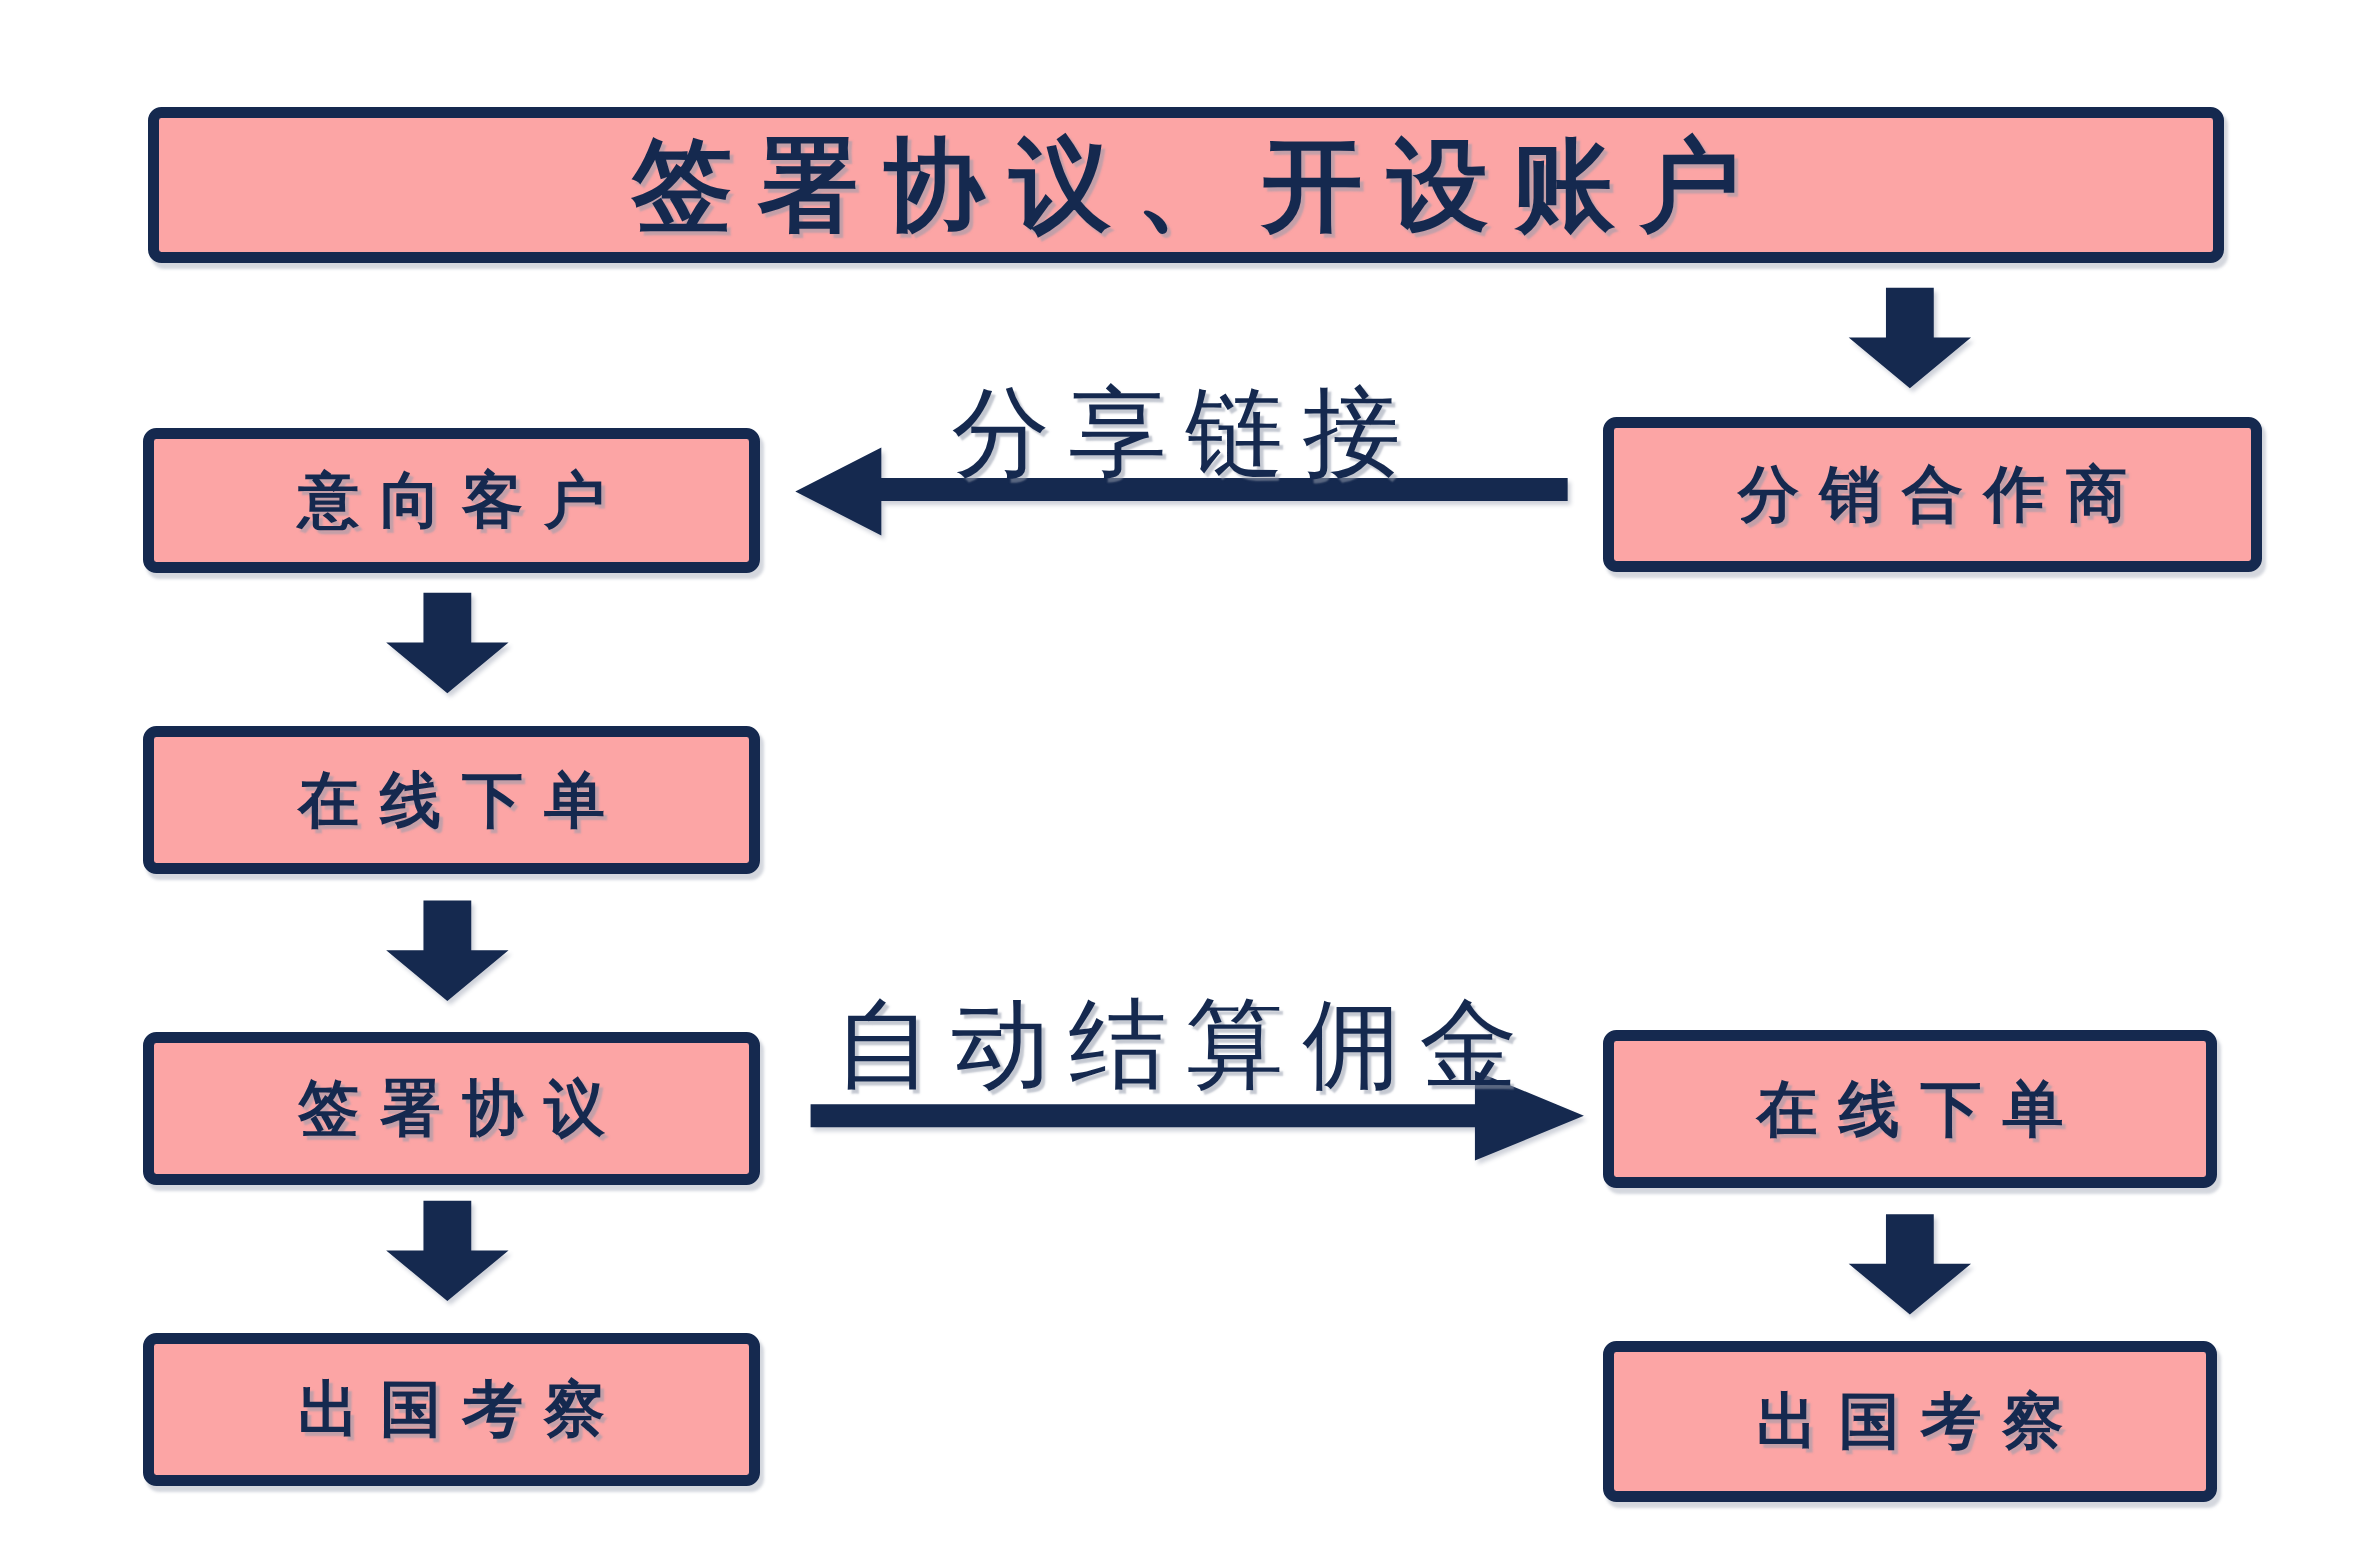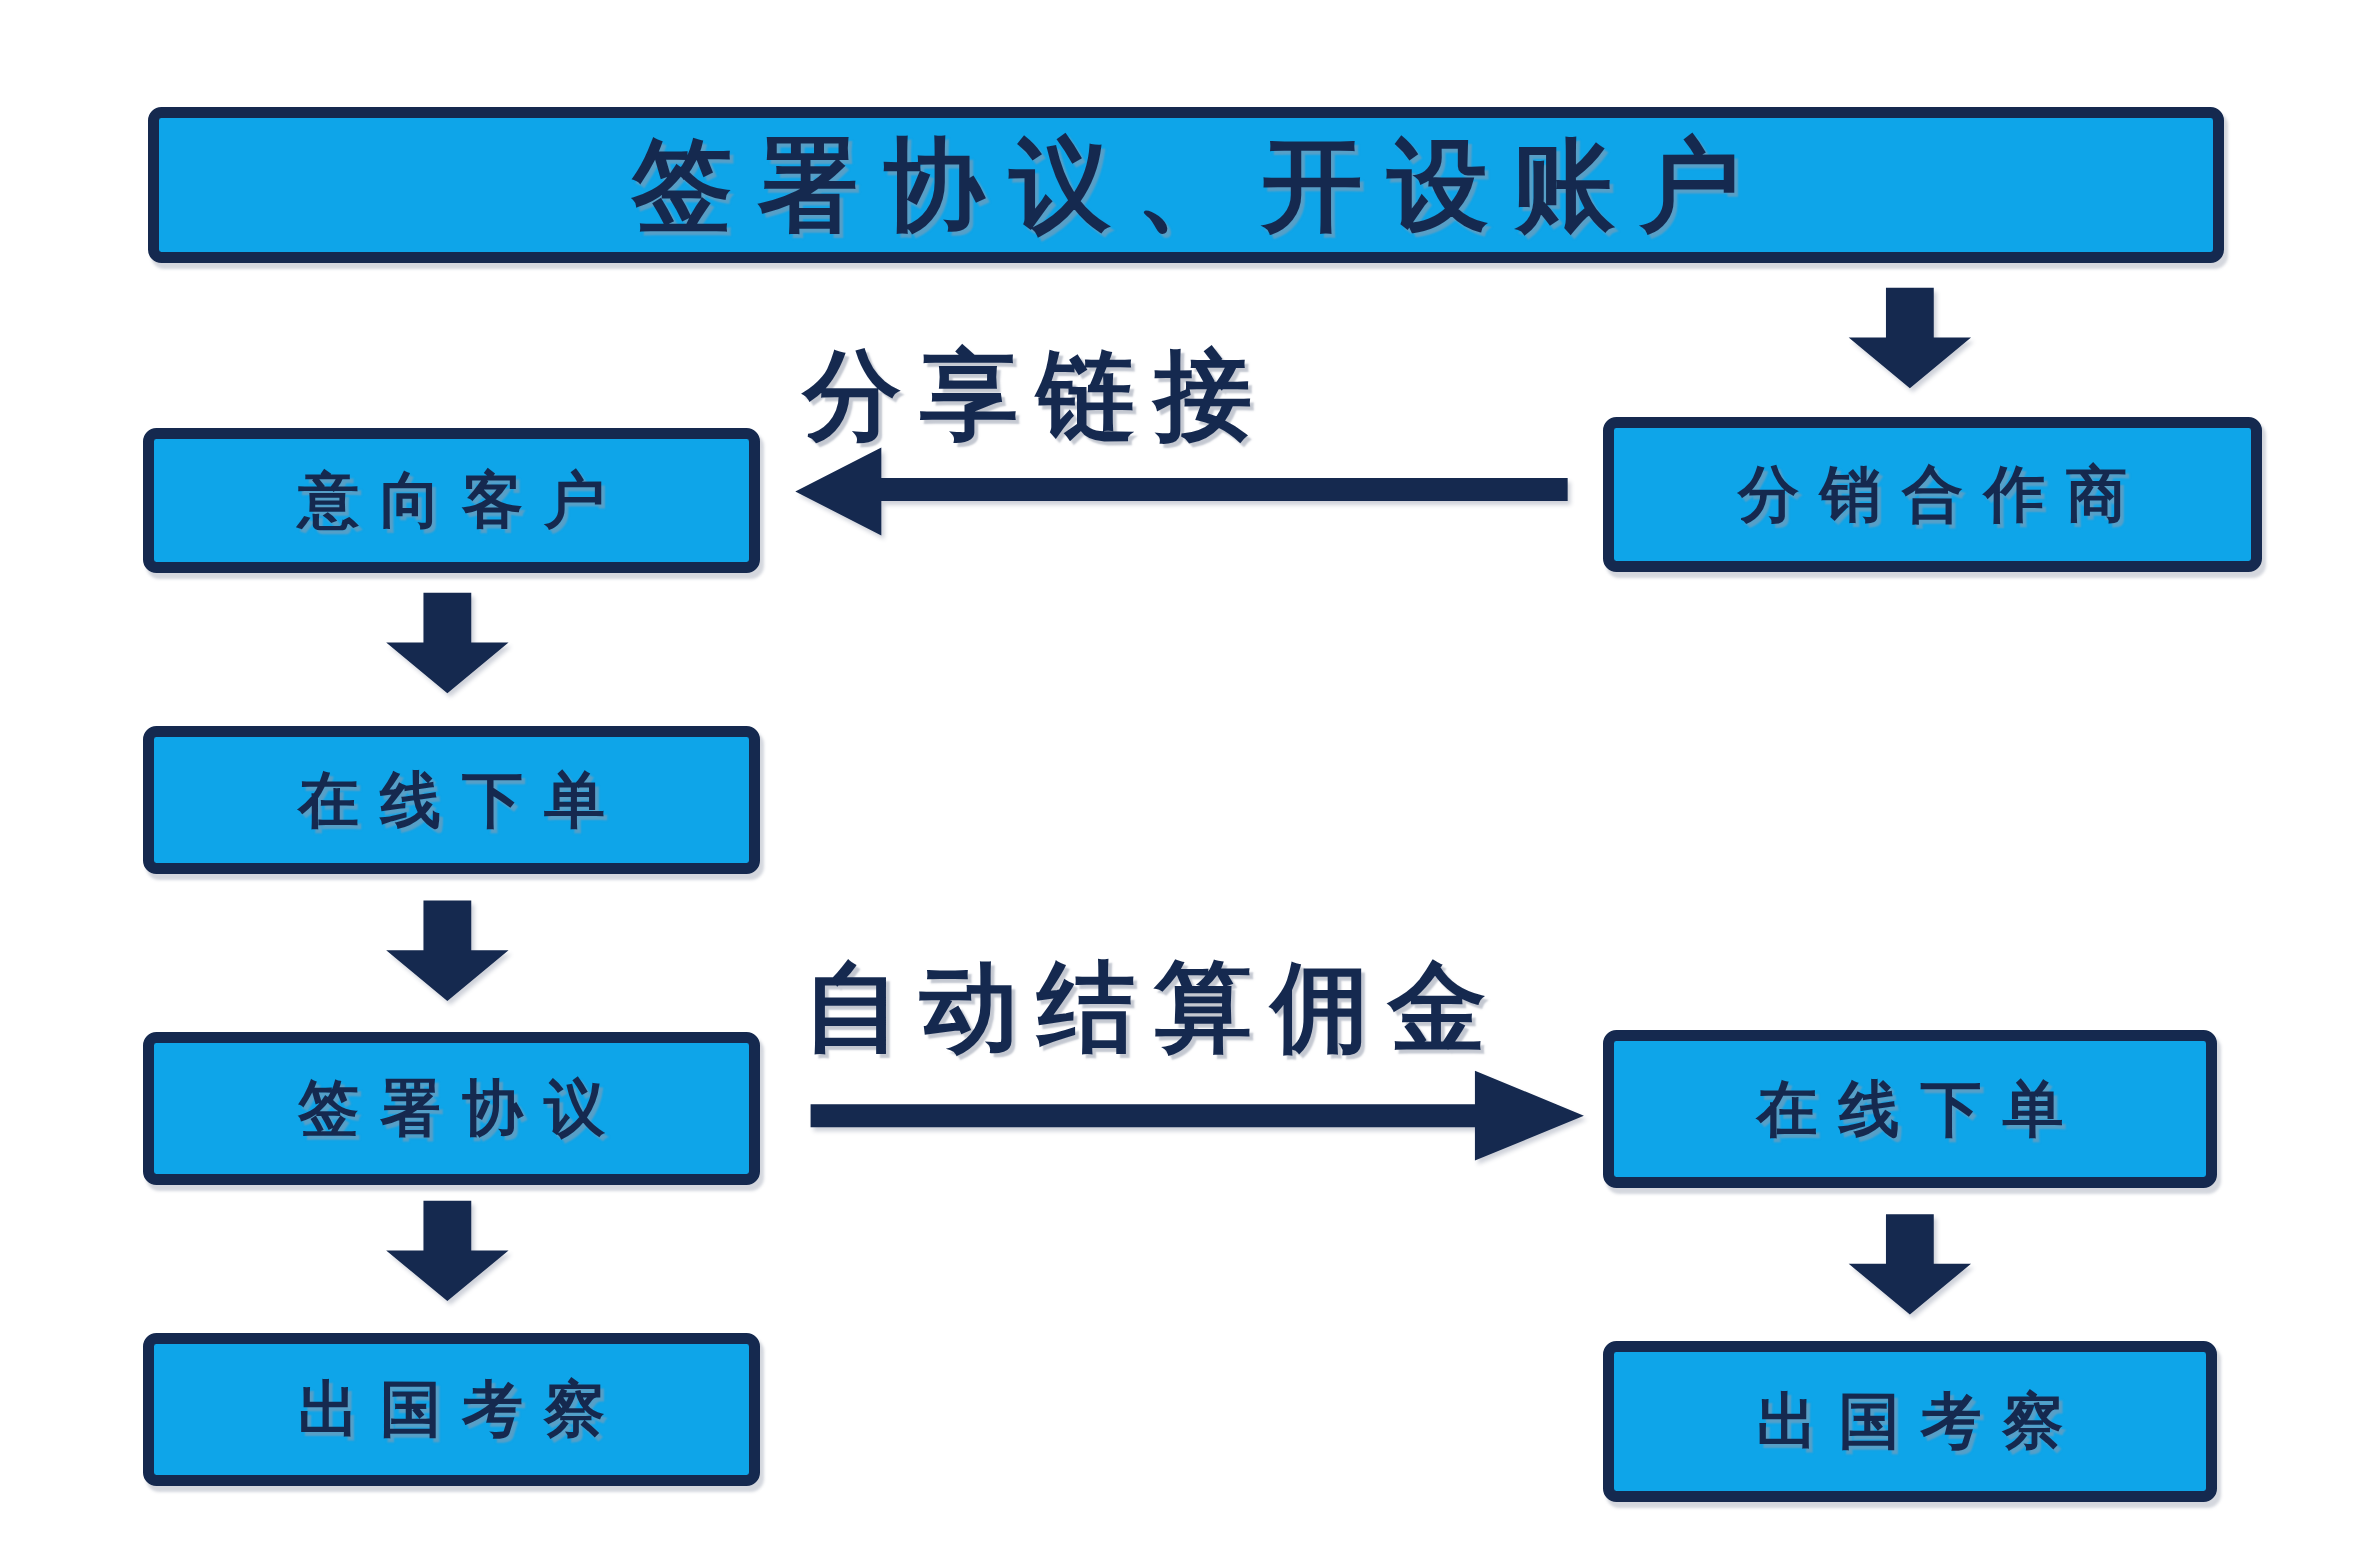--- a/index.html
+++ b/index.html
@@ -12,44 +12,46 @@
   }
   .arrow-layer {
     position:absolute; left:0; top:0; width:2362px; height:1567px;
     color:var(--accent);
     filter:drop-shadow(3.8px 4.8px 1.9px rgba(148,155,172,.45));
   }
   .node {
     position:absolute;
     border:11.5px solid var(--accent);
     border-radius:13.4px;
-    background:#0ea5e9;
+    background:#fca5a5;
     display:flex; align-items:center; justify-content:center;
     box-shadow:3.8px 5.7px 2.9px rgba(148,155,172,.40);
   }
   .node .lbl {
     font-weight:bold;
     color:var(--accent);
     font-size:61px;
     letter-spacing:21px;
     text-indent:21px;
     line-height:1;
     white-space:nowrap;
     text-shadow:3.8px 3.8px 1.9px rgba(148,155,172,.55);
   }
   .node.title-box .lbl { font-size:101px; letter-spacing:25px; text-indent:25px; }
   .edge-label {
     position:absolute;
-    font-weight:bold;
+    font-weight:normal;
     color:var(--accent);
     font-size:98px;
     letter-spacing:19px;
     line-height:1;
+    text-align:center;
     white-space:nowrap;
     text-shadow:3.8px 3.8px 1.9px rgba(148,155,172,.55);
+    margin-top:37px;
   }
   
   .n-sign     { left:148px;  top:107px;  width:2076px; height:156px; }
   .n-partner  { left:1603px; top:417px;  width:659px;  height:155px; }
   .n-prospect { left:143px;  top:428px;  width:617px;  height:145px; }
   .n-order    { left:143px;  top:726px;  width:617px;  height:148px; }
   .n-pay      { left:143px;  top:1032px; width:617px;  height:153px; }
   .n-inspect  { left:143px;  top:1333px; width:617px;  height:153px; }
   .n-withdraw { left:1603px; top:1030px; width:614px;  height:158px; }
   .n-received { left:1603px; top:1341px; width:614px;  height:161px; }

